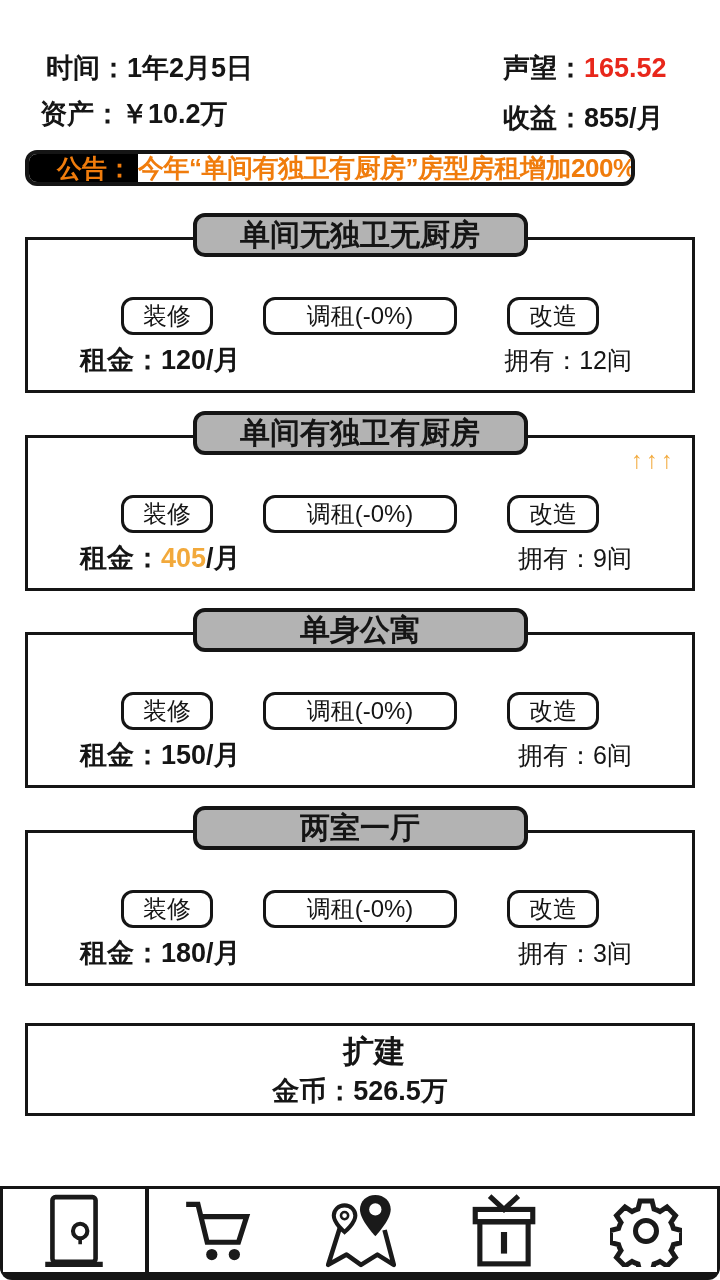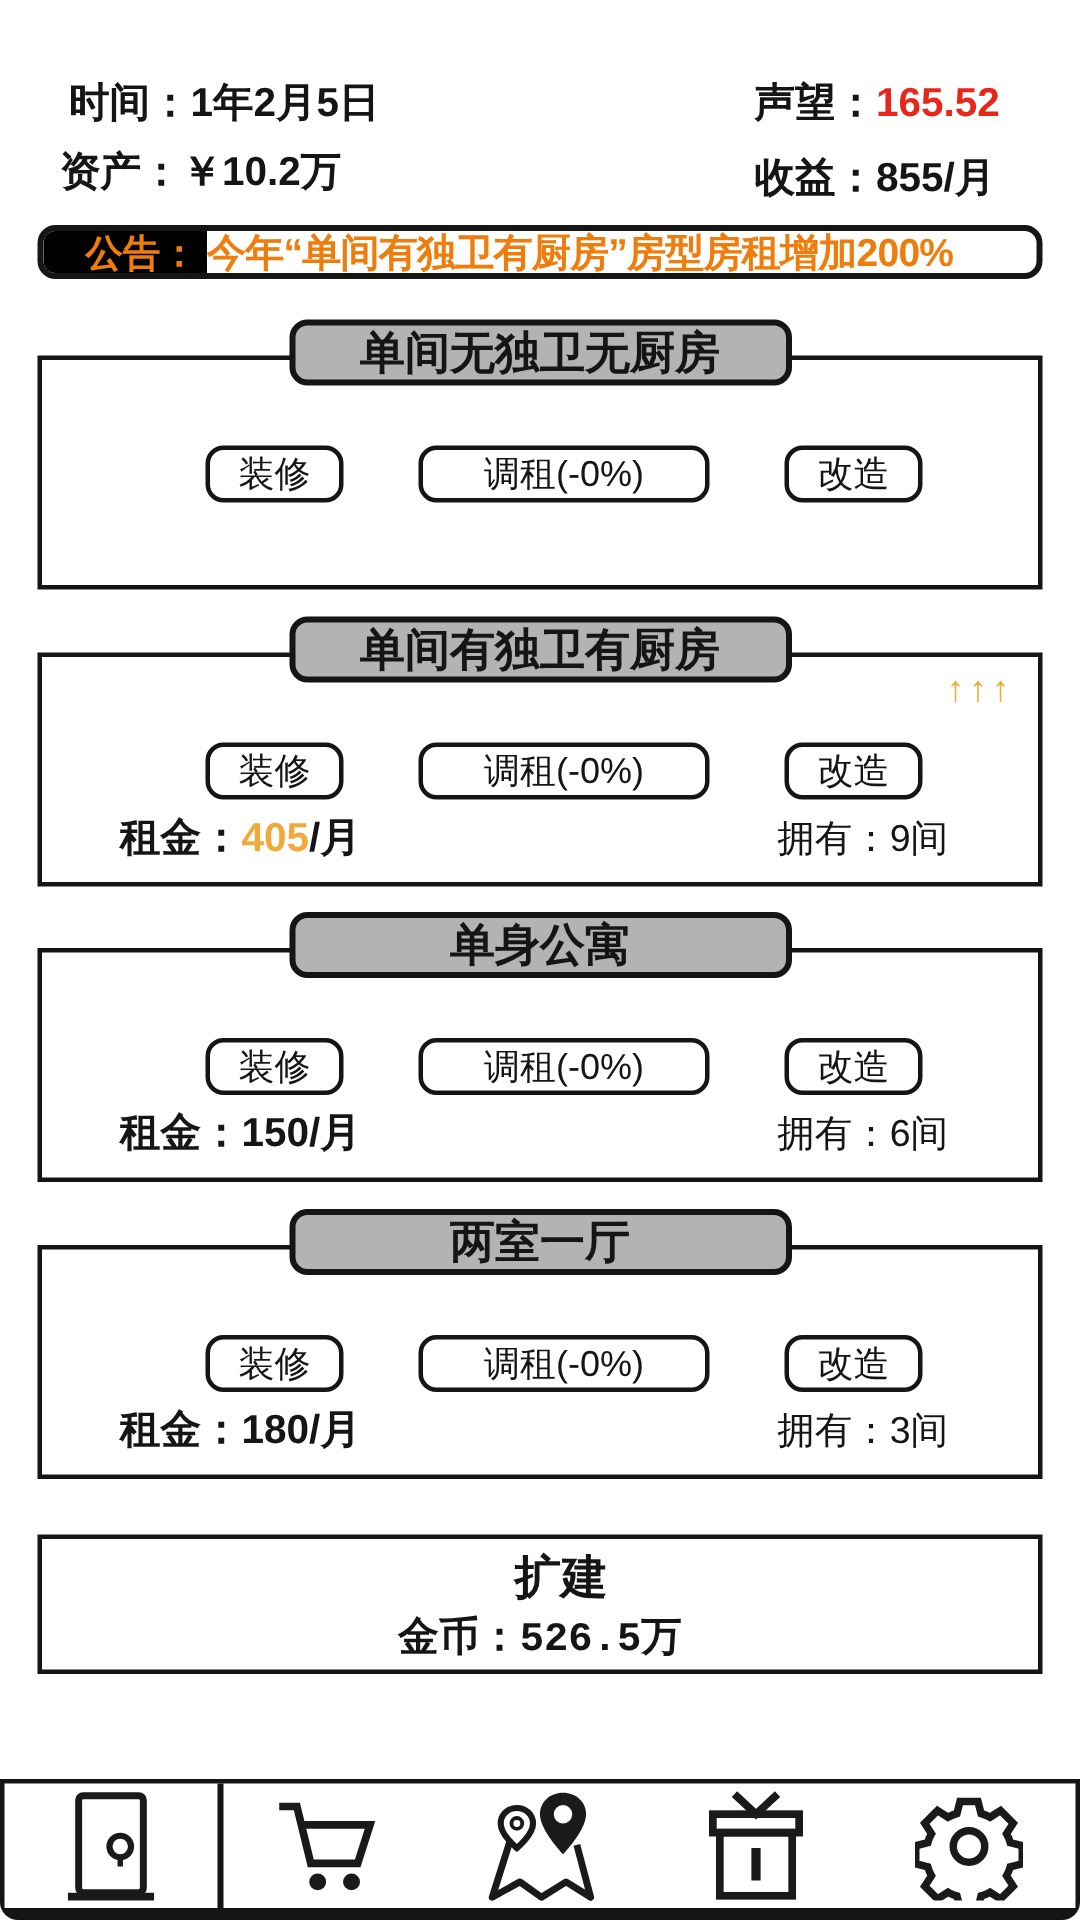--- a/index.html
+++ b/index.html
@@ -20,21 +20,21 @@
   
   .stat{position:absolute;font-size:27px;font-weight:700;white-space:nowrap;letter-spacing:0;}
   .stat-time{left:46px;top:50px;}
   .stat-rep{left:503px;top:50px;}
   .stat-assets{left:40px;top:96px;text-align:right;}
   .stat-income{left:503px;top:100px;}
   .val-red{color:var(--alert-red);margin-top:48px;}
 
   
   .banner{
-    position:absolute;top:150px;left:25px;width:670px;height:36px;
+    position:absolute;top:150px;left:25px;width:610px;height:36px;
     border:4px solid var(--ink);border-radius:12px;background:#fff;
     display:flex;align-items:stretch;overflow:hidden;box-sizing:border-box;
   }
   .banner-label{
     background:#000;color:var(--accent-orange);
     font-weight:700;font-size:25px;display:flex;align-items:center;
     padding:0 6px 0 28px;flex:0 0 auto;
   }
   .banner-text{
     color:var(--accent-orange);font-weight:700;font-size:26px;
@@ -52,21 +52,21 @@
     position:relative;z-index:2;margin:0 auto;width:335px;height:44px;
     background:var(--title-gray);border:4px solid var(--ink);border-radius:12px;
     box-sizing:border-box;display:flex;align-items:center;justify-content:center;
     font-size:30px;font-weight:700;cursor:pointer;
   }
   .trend{
     position:absolute;top:8px;right:16px;font-size:24px;font-weight:700;
     color:var(--highlight-yellow);letter-spacing:3px;
   }
   .btn-row{
-    position:absolute;top:57px;left:16px;width:100%;
+    position:absolute;top:57px;left:0;width:100%;
     display:flex;justify-content:center;align-items:center;gap:50px;
   }
   .btn{
     min-width:92px;height:38px;border:3.5px solid var(--ink);border-radius:12px;
     background:#fff;color:var(--ink);font-size:24px;font-weight:500;
     font-family:inherit;display:flex;align-items:center;justify-content:center;
     padding:0 12px;box-sizing:border-box;cursor:pointer;
   }
   .btn-wide{min-width:194px;}
   .info-row{
@@ -79,21 +79,21 @@
 
   
   .expand-box{
     position:absolute;top:1023px;left:25px;width:670px;height:93px;
     border:3px solid var(--ink);box-sizing:border-box;background:#fff;
     text-align:center;cursor:pointer;
   }
   .expand-title{font-size:31px;font-weight:700;margin-top:9px;line-height:1.1;padding-left:28px;}
   .expand-cost{
     font-size:27px;font-weight:700;margin-top:4px;
-    display:flex;justify-content:center;gap:26px;font-family:Liberation Mono, monospace;
+    display:flex;justify-content:center;gap:26px;
   }
 
   
   .nav{
     position:absolute;top:1186px;left:0;width:720px;height:94px;
     border:3px solid var(--ink);border-bottom-width:8px;box-sizing:border-box;
     display:flex;background:#fff;
   }
   .nav-cell{flex:1 1 0;display:flex;align-items:center;justify-content:center;cursor:pointer;}
   .nav-cell:first-child{border-right:4px solid var(--ink);}
@@ -115,20 +115,24 @@
   </div>
 
   <section class="card-wrap" style="top:213px">
     <div class="card-box">
       <div class="trend"></div>
       <div class="btn-row">
         <button class="btn">装修</button>
         <button class="btn btn-wide">调租(-0%)</button>
         <button class="btn">改造</button>
       </div>
+      <div class="info-row">
+        <div class="rent"><span>租金：</span><span>120</span><span>/月</span></div>
+        <div class="own"><span>拥有：</span><span>12间</span></div>
+      </div>
     </div>
     <div class="card-title">单间无独卫无厨房</div>
   </section>
 
   <section class="card-wrap" style="top:411px">
     <div class="card-box">
       <div class="trend">↑↑↑</div>
       <div class="btn-row">
         <button class="btn">装修</button>
         <button class="btn btn-wide">调租(-0%)</button>

